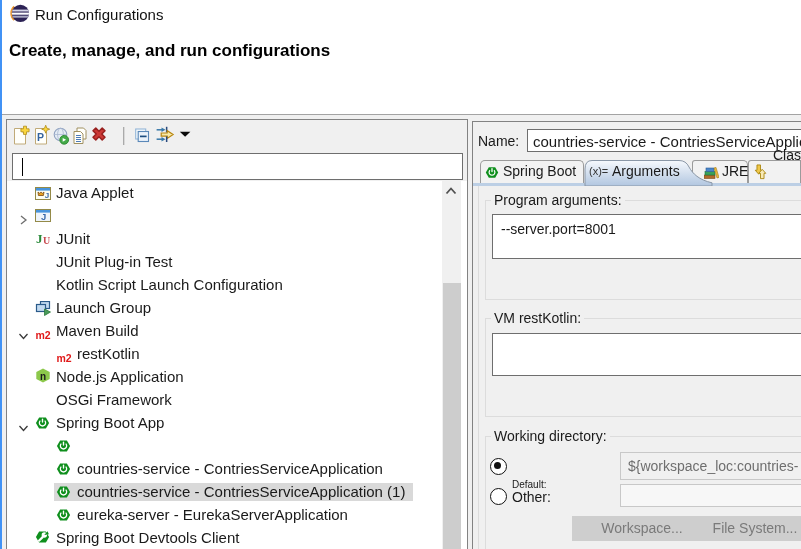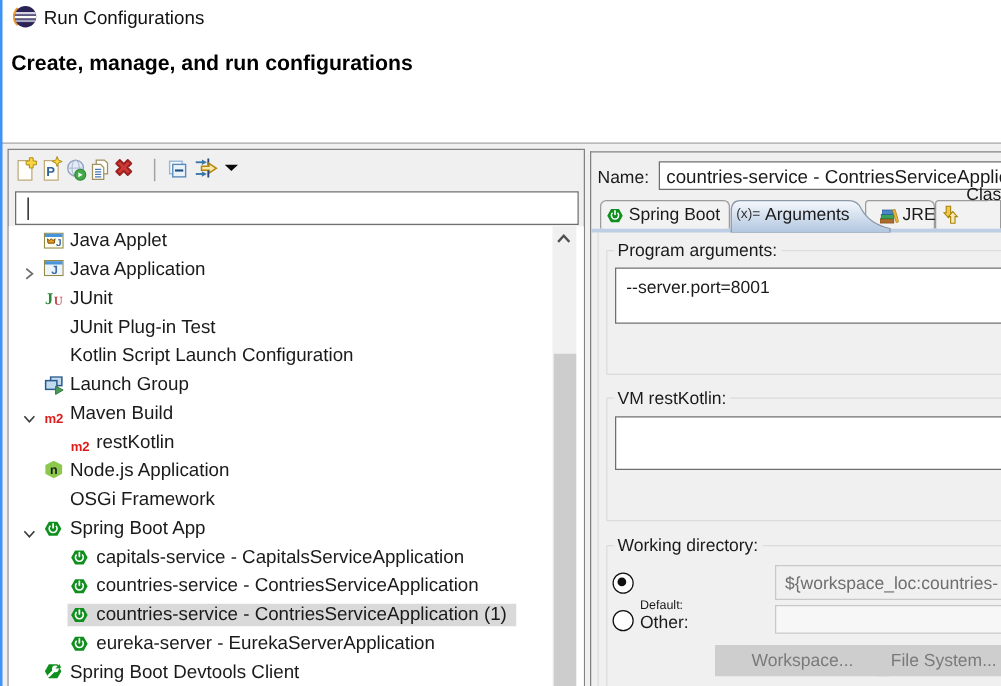--- a/index.html
+++ b/index.html
@@ -150,21 +150,20 @@
     </div>
     <div class="row" style="top:204px">
       <span class="abs" style="left:11px;top:7px"><svg width="10" height="10" viewBox="0 0 10 10">
           <path d="M3 1 L8 5 L3 9" fill="none" stroke="#6e6e6e" stroke-width="1.3"></path>
         </svg></span>
       <span class="ricon" style="left:28px;top:4px"><svg width="16" height="13" viewBox="0 0 16 13">
           <rect x="0.5" y="0.5" width="15" height="12" fill="#eef4fb" stroke="#948a48" stroke-width="1"></rect>
           <rect x="1" y="1" width="14" height="2.6" fill="#4894dc"></rect>
           <text x="6" y="11.2" font-size="9.5" font-weight="bold" fill="#3a6aaa" font-family="Liberation Sans">J</text>
         </svg></span>
-      <span class="rlabel" style="left:49px">Java Application</span>
     </div>
     <div class="row" style="top:227px">
       <span class="ricon" style="left:28px;top:4px"><svg width="16" height="14" viewBox="0 0 16 14">
           <text x="1" y="12" font-size="13" font-weight="bold" fill="#2a8a3a" font-family="Liberation Serif">J</text>
           <text x="8" y="13" font-size="10" font-weight="bold" fill="#c84a50" font-family="Liberation Serif">U</text>
         </svg></span>
       <span class="rlabel" style="left:49px">JUnit</span>
     </div>
     <div class="row" style="top:250px">
       <span class="rlabel" style="left:49px">JUnit Plug-in Test</span>
@@ -215,21 +214,20 @@
           <path d="M5.3 4.6 a3.15 3.15 0 1 0 4.4 0" fill="none" stroke="#fff" stroke-width="1.3"></path>
         </svg></span>
       <span class="rlabel" style="left:49px">Spring Boot App</span>
     </div>
     <div class="row" style="top:434px">
       <span class="ricon" style="left:49px;top:5px"><svg width="15" height="14" viewBox="0 0 15 14">
           <path d="M0.9 7 L4.1 1.4 H10.9 L14.1 7 L10.9 12.6 H4.1 Z" fill="#0f8f1d"></path>
           <path d="M7.5 3.1 v3" stroke="#fff" stroke-width="1.4" stroke-linecap="round"></path>
           <path d="M5.3 4.6 a3.15 3.15 0 1 0 4.4 0" fill="none" stroke="#fff" stroke-width="1.3"></path>
         </svg></span>
-      <span class="rlabel" style="left:70px">capitals-service - CapitalsServiceApplication</span>
     </div>
     <div class="row" style="top:457px">
       <span class="ricon" style="left:49px;top:5px"><svg width="15" height="14" viewBox="0 0 15 14">
           <path d="M0.9 7 L4.1 1.4 H10.9 L14.1 7 L10.9 12.6 H4.1 Z" fill="#0f8f1d"></path>
           <path d="M7.5 3.1 v3" stroke="#fff" stroke-width="1.4" stroke-linecap="round"></path>
           <path d="M5.3 4.6 a3.15 3.15 0 1 0 4.4 0" fill="none" stroke="#fff" stroke-width="1.3"></path>
         </svg></span>
       <span class="rlabel" style="left:70px">countries-service - ContriesServiceApplication</span>
     </div>
     <div class="row" style="top:480px">

